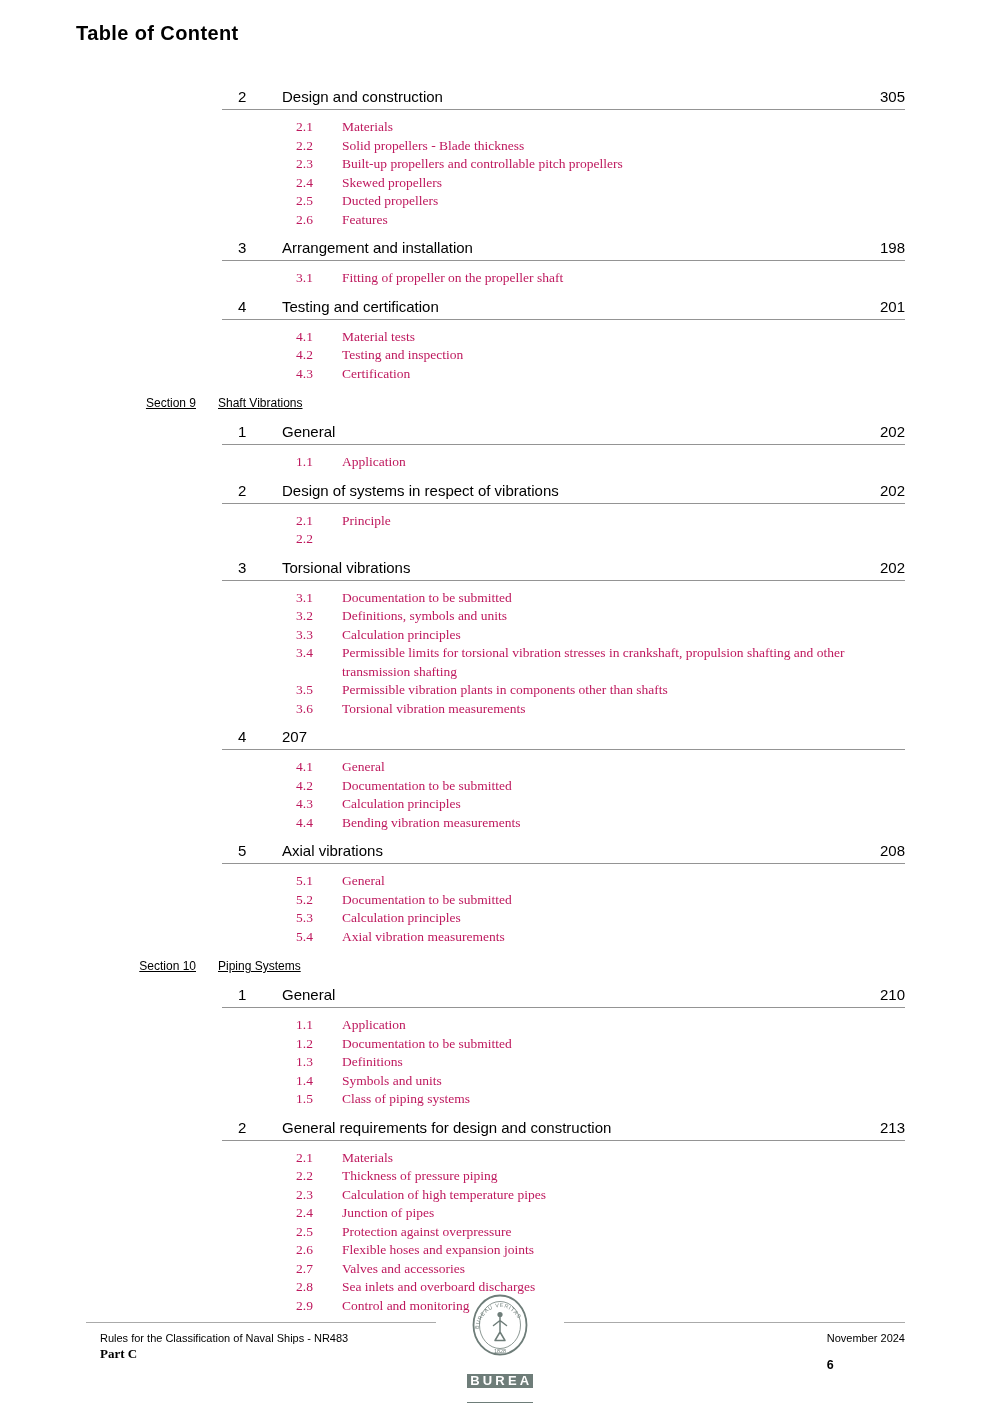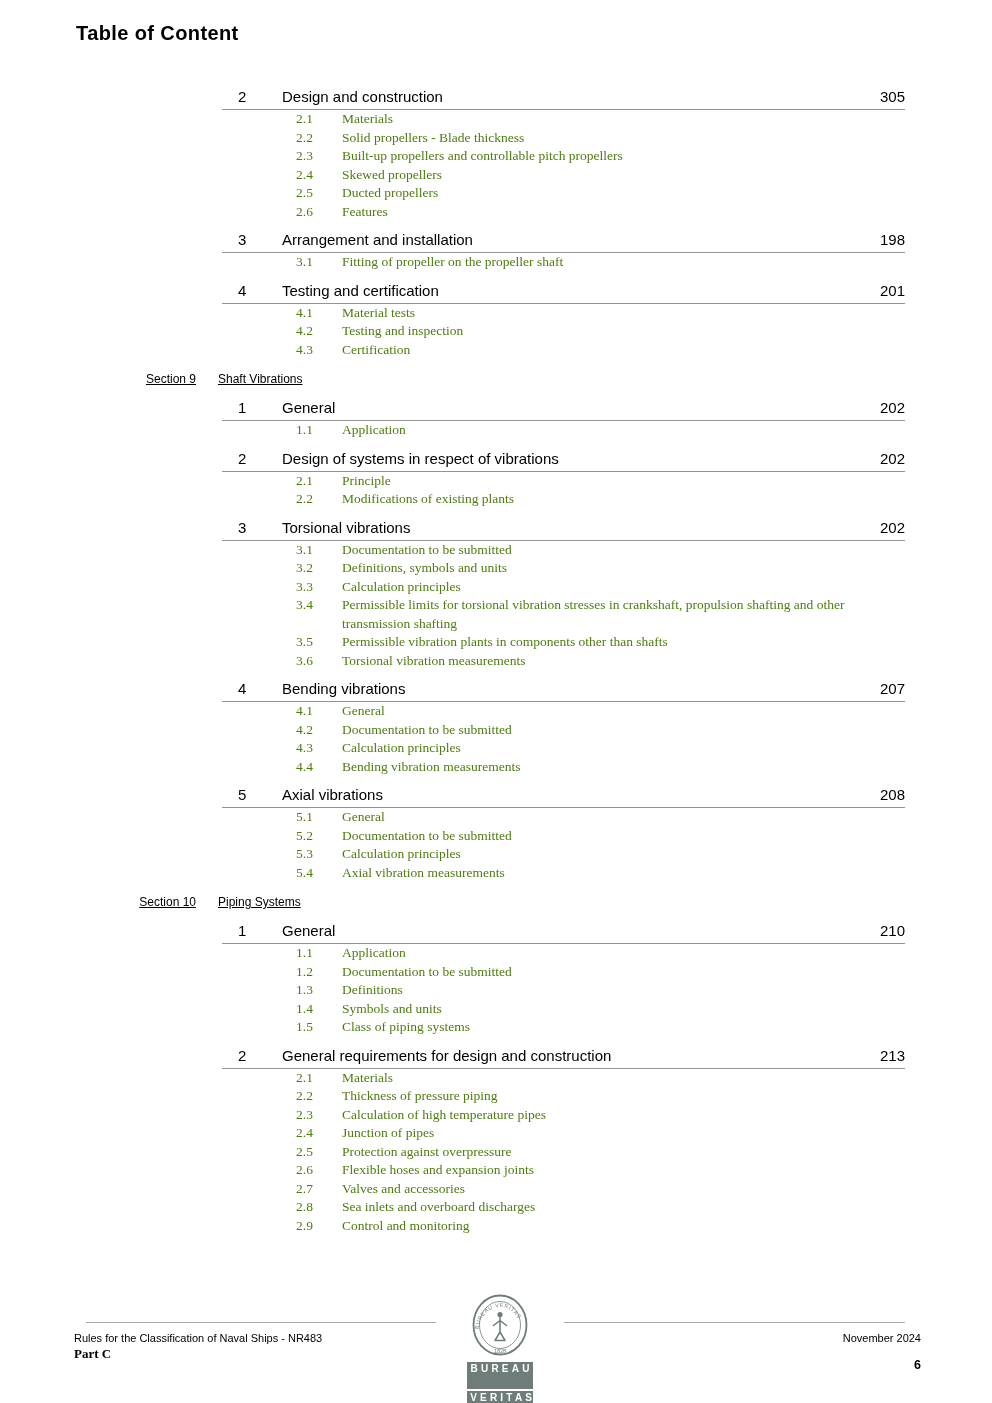--- a/index.html
+++ b/index.html
@@ -31,49 +31,49 @@
   .ch-head{
     display:flex;align-items:baseline;
     font-size:15px;line-height:21px;
     border-bottom:1px solid var(--rule,#949494);
     padding-bottom:2px;
   }
   .ch-num{width:60px;padding-left:16px;box-sizing:border-box;flex-shrink:0;}
   .ch-title{flex:1;}
   .ch-page{flex-shrink:0;}
   .subs{
-    margin:0 0 8px 0;
+    margin:8px 0 8px 0;
     font-family:"Liberation Serif", serif;
-    font-size:13.5px;color:#4d7c0f;
+    font-size:13.5px;color:#be185d;
   }
   .sub{display:flex;line-height:18.5px;}
   .sub-num{width:46px;margin-left:74px;flex-shrink:0;}
   .sub-title{flex:1;padding-right:2px;}
 
   
   .frule{position:absolute;top:1322px;height:1px;background:#aaaaaa;}
   .frule-left{left:86px;width:350px;}
   .frule-right{left:564px;width:341px;}
   .footer-left{
-    position:absolute;left:74px;top:1331px;
+    position:absolute;left:100px;top:1331px;
     font-size:11px;line-height:15px;
   }
   .footer-part{font-weight:bold;font-size:13px;font-family:Liberation Serif, serif;}
   .footer-right{
-    position:absolute;right:71px;top:1331px;text-align:right;
+    position:absolute;right:87px;top:1331px;
     font-size:11px;line-height:15px;
   }
   .footer-pagenum{margin-top:12px;font-weight:bold;font-size:12.5px;}
   .logo{
     position:absolute;left:467px;top:1294px;width:66px;
   }
   .logo-box{
-    width:66px;height:27px;margin-top:2px;
+    width:66px;height:14px;margin-top:14px;
     background:var(--logo,#6e7d79);
-    color:#fff;font-size:10px;font-weight:bold;
+    color:#fff;font-size:13px;font-weight:bold;
     letter-spacing:3.2px;text-indent:3.2px;
     text-align:center;line-height:13px;
     font-family:"Liberation Sans", sans-serif;
   }
 </style>
 </head>
 <body style="--logo: #6e7d79; --rule: #949494;">
 
 <div class="page-title">Table of Content</div>
 
@@ -168,21 +168,20 @@
         <div class="ch-title">Design of systems in respect of vibrations</div>
         <div class="ch-page">202</div>
       </div>
       <div class="subs">
         <div class="sub">
           <div class="sub-num">2.1</div>
           <div class="sub-title">Principle</div>
         </div>
         <div class="sub">
           <div class="sub-num">2.2</div>
-          <div class="sub-title">Modifications of existing plants</div>
         </div>
       </div>
     </div>
     <div class="chapter">
       <div class="ch-head">
         <div class="ch-num">3</div>
         <div class="ch-title">Torsional vibrations</div>
         <div class="ch-page">202</div>
       </div>
       <div class="subs">
@@ -208,21 +207,20 @@
         </div>
         <div class="sub">
           <div class="sub-num">3.6</div>
           <div class="sub-title">Torsional vibration measurements</div>
         </div>
       </div>
     </div>
     <div class="chapter">
       <div class="ch-head">
         <div class="ch-num">4</div>
-        <div class="ch-title">Bending vibrations</div>
         <div class="ch-page">207</div>
       </div>
       <div class="subs">
         <div class="sub">
           <div class="sub-num">4.1</div>
           <div class="sub-title">General</div>
         </div>
         <div class="sub">
           <div class="sub-num">4.2</div>
           <div class="sub-title">Documentation to be submitted</div>

